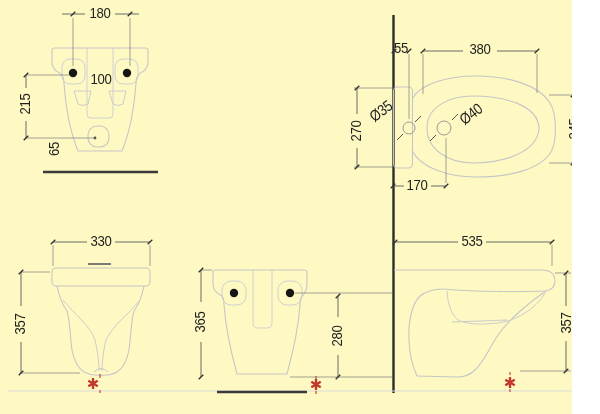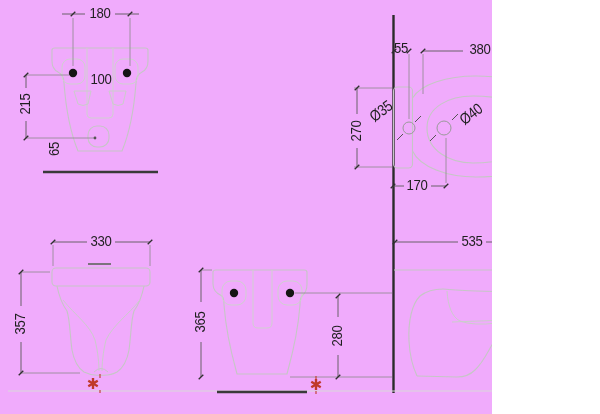--- a/index.html
+++ b/index.html
@@ -1,17 +1,17 @@
 <!DOCTYPE html>
 <html><head>
 <meta charset="utf-8">
 <style>
   html,body{margin:0;padding:0;background:#ffffff;}
   #stage{
-    position:relative;width:492px;height:414px;background:#f0abfc;overflow:hidden;
+    position:relative;width:572px;height:414px;background:#fef9c3;overflow:hidden;
     font-family:"Liberation Sans",sans-serif;
     text-decoration:underline;
   }
   #linework{position:absolute;left:0;top:0;}
   .dim{
     position:absolute;font-size:15.5px;color:#1f1f1f;line-height:1;
     letter-spacing:-0.4px;white-space:nowrap;transform-origin:center;
   }
   .r90{transform:translate(-50%,-50%) rotate(-90deg) scaleX(.85);}
   .r0{transform:translate(-50%,-50%) scaleX(.85);}

